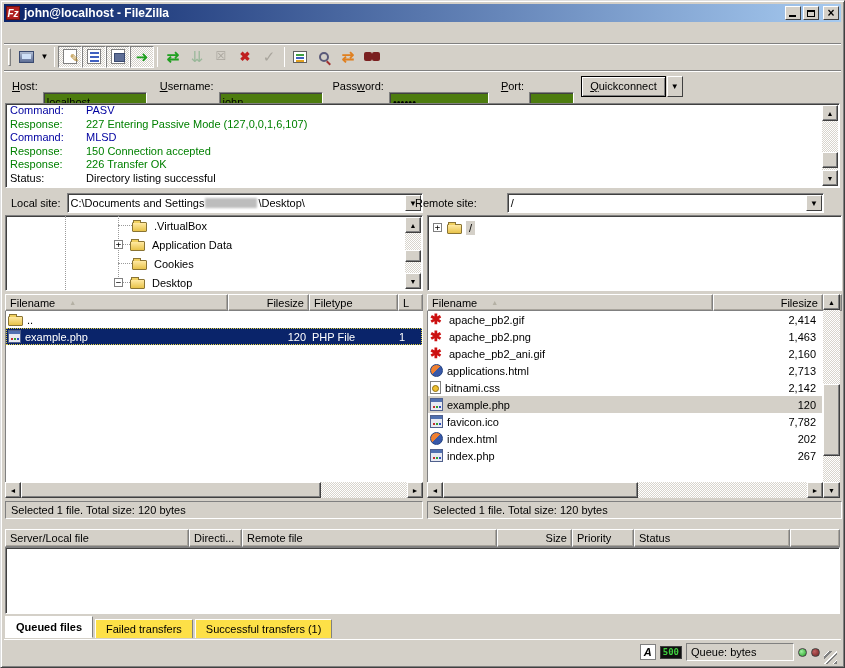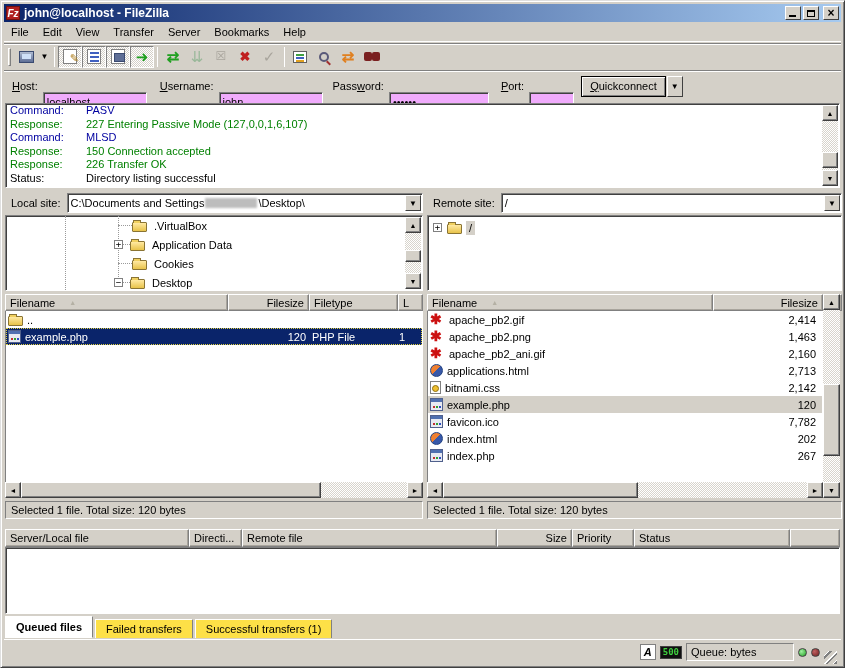--- a/index.html
+++ b/index.html
@@ -5,21 +5,21 @@
   html,body{margin:0;padding:0;background:#808080;}
   *{box-sizing:border-box;}
   .window{
     position:relative;width:845px;height:668px;background:#d4d0c8;
     font-family:"Liberation Sans",sans-serif;font-size:11px;color:#000;
     border-top:1px solid #dfdfdf;border-left:1px solid #dfdfdf;
     border-right:1px solid #404040;border-bottom:1px solid #404040;
     box-shadow: inset 1px 1px 0 #fff, inset -1px -1px 0 #808080;
     overflow:hidden;
   }
-  .field{border:1px solid;border-color:#808080 #fff #fff #808080;box-shadow:inset 1px 1px 0 #404040;background:#f0abfc;margin-top:31px;}
+  .field{border:1px solid;border-color:#808080 #fff #fff #808080;box-shadow:inset 1px 1px 0 #404040;background:#4d7c0f;margin-top:31px;}
 
   
   .titlebar{position:absolute;left:3px;top:3px;right:3px;height:18px;
     background:linear-gradient(to right,#0a246a,#a6caf0);
     display:flex;align-items:center;padding:0 2px;}
   .fzlogo{width:14px;height:14px;background:#b02020;color:#fff;font-weight:bold;
     font-size:10px;display:flex;align-items:center;justify-content:center;
     border:1px solid #701010;margin-right:4px;font-style:italic;}
   .title-text{color:#fff;font-weight:bold;font-size:12px;flex:1;white-space:nowrap;}
   .winbtns{display:flex;gap:2px;}
@@ -187,29 +187,20 @@
         </span>
       <span class="wbtn">
           <span class="max"></span>
         </span>
       <span class="wbtn close">
           <span class="x">×</span>
         </span>
     </span>
   </div>
 
-  <div class="menubar">
-    <span class="menuitem">File</span>
-    <span class="menuitem">Edit</span>
-    <span class="menuitem">View</span>
-    <span class="menuitem">Transfer</span>
-    <span class="menuitem">Server</span>
-    <span class="menuitem">Bookmarks</span>
-    <span class="menuitem">Help</span>
-  </div>
 
   <div class="toolbar">
     <span class="tgrip"></span>
     <span class="tbtn">
         <span class="ico-server"></span>
       </span>
     <span class="tdrop">▼</span>
     <span class="tsep"></span>
     <span class="tbtn pressed">
         <span class="ico-page pencil"></span>
@@ -300,21 +291,21 @@
   </div>
 
   <div class="siterow" style="left:4px;width:418px;">
     <span class="lbl">Local site:</span>
     <div class="combo">
       <span><span>C:\Documents and Settings</span><span class="redact"></span><span>\Desktop\</span></span>
       <span class="arrow">▼</span>
     </div>
   </div>
 
-  <div class="siterow" style="left:426px;width:415px;">
+  <div class="siterow" style="left:408px;width:415px;gap:24px;">
     <span class="lbl">Remote site:</span>
     <div class="combo">
       <span>/</span>
       <span class="arrow">▼</span>
     </div>
   </div>
 
   <div class="tree" style="left:4px;width:418px;">
     <div class="guide" style="left:59px;"></div>
     <div class="guide" style="left:112px;height:67px;"></div>

